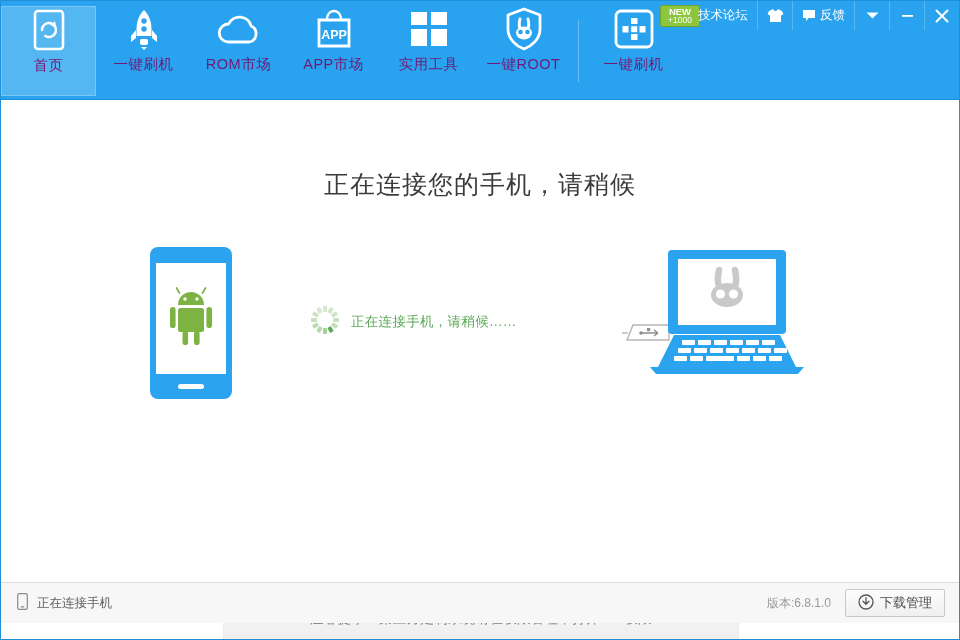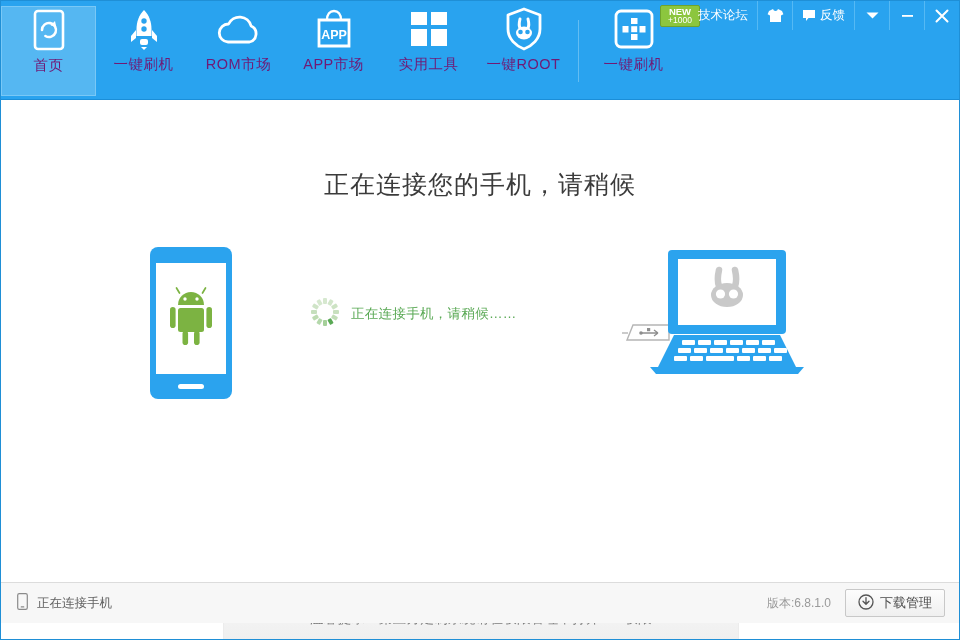--- a/index.html
+++ b/index.html
@@ -166,21 +166,21 @@
     position: absolute;
     left: 80px;
     top: 96px;
     width: 420px;
     height: 6px;
   }
 
   .conn-status {
     position: absolute;
     left: 160px;
-    top: 50px;
+    top: 58px;
     display: flex;
     align-items: center;
     gap: 11px;
   }
   .conn-text {
     font-size: 13.5px;
     color: #5aa955;
     letter-spacing: 0.3px;
     white-space: nowrap;
   }

